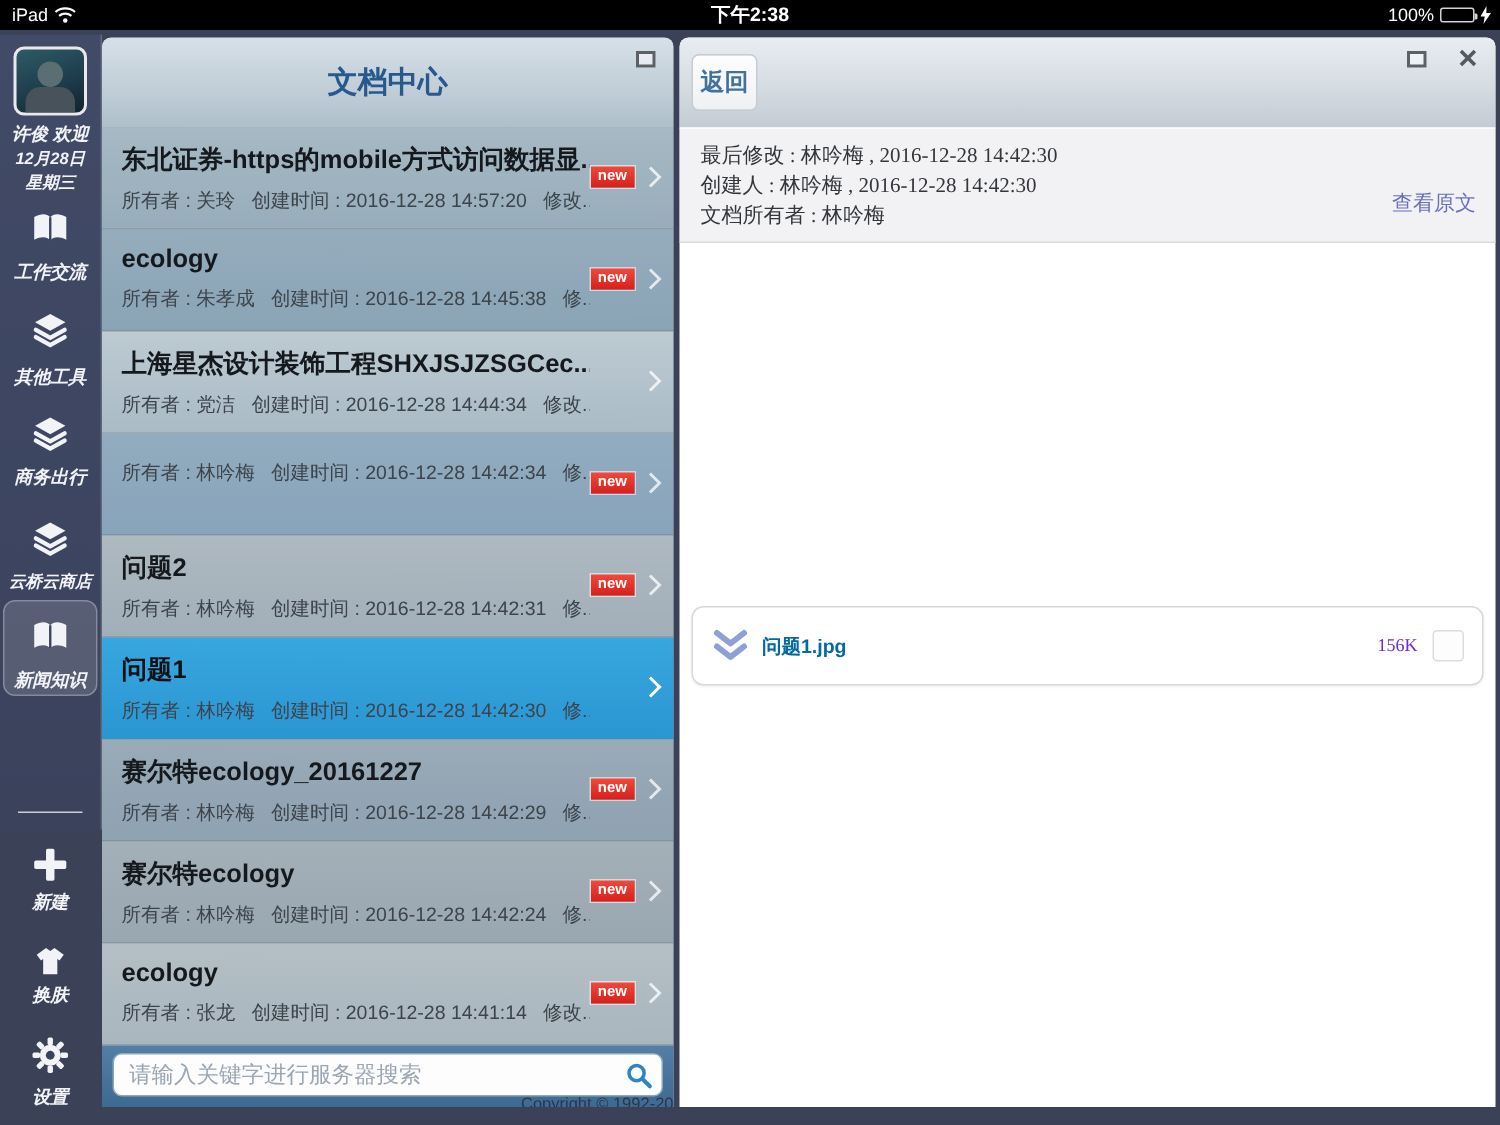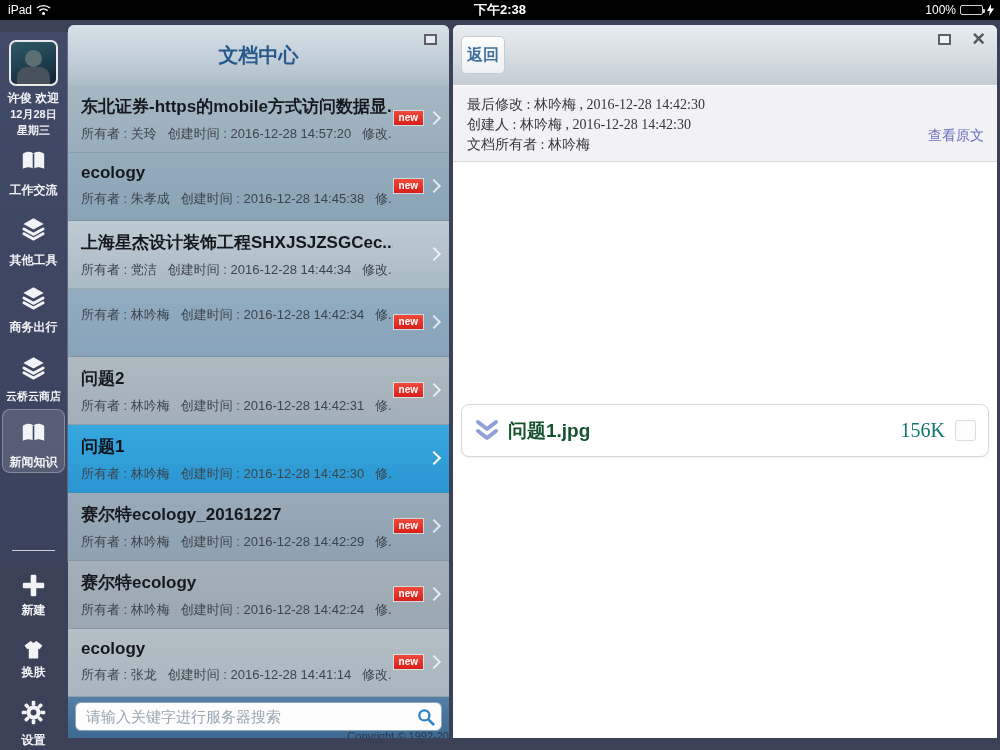--- a/index.html
+++ b/index.html
@@ -10,23 +10,23 @@
   .statusbar { position:absolute; top:0; left:0; width:1000px; height:20px; background:#000;
     color:#fff; font-size:12px; display:flex; align-items:center; }
   .sb-left { position:absolute; left:8px; display:flex; align-items:center; gap:4px; }
   .sb-center { position:absolute; left:0; right:0; text-align:center; font-weight:bold; font-size:13px; }
   .sb-right { position:absolute; right:6px; display:flex; align-items:center; gap:4px;justify-content:flex-end; }
   .battery { width:23px; height:10px; border:1px solid #cfd2d6; border-radius:2px; padding:1px; position:relative; }
   .battery .fill { width:100%; height:100%; background:#53d769; border-radius:1px; }
   .battery::after { content:""; position:absolute; right:-3px; top:2.5px; width:2px; height:4px; background:#cfd2d6; border-radius:0 1px 1px 0; }
 
   
-  .sidebar { position:absolute; left:0; top:32px; width:68px; height:530px;
+  .sidebar { position:absolute; left:0; top:23px; width:68px; height:530px;
     background:linear-gradient(180deg,#414a66,#3a425c); color:#f2f3f6;
-    border-right:1px solid rgba(255,255,255,0.18); }
+    border-right:1px solid rgba(255,255,255,0.18);font-style:italic; }
   .sidebar .abs { position:absolute; left:0; right:0; text-align:center; }
   .avatar { position:absolute; left:9px; top:8px; width:49px; height:46px; border:2px solid #e9e9ec;
     border-radius:7px; background:linear-gradient(160deg,#2e5a66,#1d3a4a 60%,#14222e); overflow:hidden; }
   .avatar::before { content:""; position:absolute; left:14px; top:8px; width:17px; height:17px; border-radius:50%; background:#5b6f72; }
   .avatar::after { content:""; position:absolute; left:6px; top:25px; width:33px; height:22px; border-radius:10px 10px 0 0; background:#47525a; }
   .user-name { top:58px; font-size:12px; font-weight:bold; }
   .user-date { top:75px; font-size:11px; font-weight:bold; }
   .user-week { top:91px; font-size:11px; font-weight:bold; }
   .nav-icon { width:27px; height:27px; display:inline-block; }
   .nav-label { font-size:12px; font-weight:bold; letter-spacing:0; white-space:nowrap; }
@@ -88,23 +88,23 @@
 
   .meta-strip { position:relative; height:77px; background:#f2f2f4; border-top:1px solid #fbfbfc;
     border-bottom:1px solid #d9d9de; padding:9px 14px 0; }
   .meta-line { font-family:"Liberation Serif", serif; font-size:14px; color:#33363a; line-height:20px; white-space:pre; }
   .view-orig { position:absolute; right:13px; bottom:16px; font-size:14px; color:#6a6fbe; cursor:pointer; text-decoration:none; }
 
   .attach-row { position:absolute; left:8px; right:8px; top:379px; height:53px; background:#fff;
     border:1px solid #d8d8dd; border-radius:8px; box-shadow:0 1px 2px rgba(0,0,0,0.06);
     display:flex; align-items:center; padding:0 12px; }
   .dl-icon { width:26px; height:24px; margin-right:8px; }
-  .attach-name { font-size:19px; font-weight:bold; color:#14532d;text-align:right; }
+  .attach-name { font-size:13px; font-weight:bold; color:#0369a1;text-align:right; }
   .attach-spacer { flex:1; }
-  .attach-size { font-family:"Liberation Serif", serif; font-size:20px; color:#0f766e; margin-right:10px; }
+  .attach-size { font-family:"Liberation Serif", serif; font-size:12px; color:#6d28d9; margin-right:10px; }
   .attach-check { width:21px; height:21px; border:1px solid #ddd; border-radius:3px; background:#fdfdfd; cursor:pointer; }
 </style>
 </head>
 <body>
 
 <div class="screen">
 
   <div class="statusbar">
     <div class="sb-left">
       <span>iPad</span>

